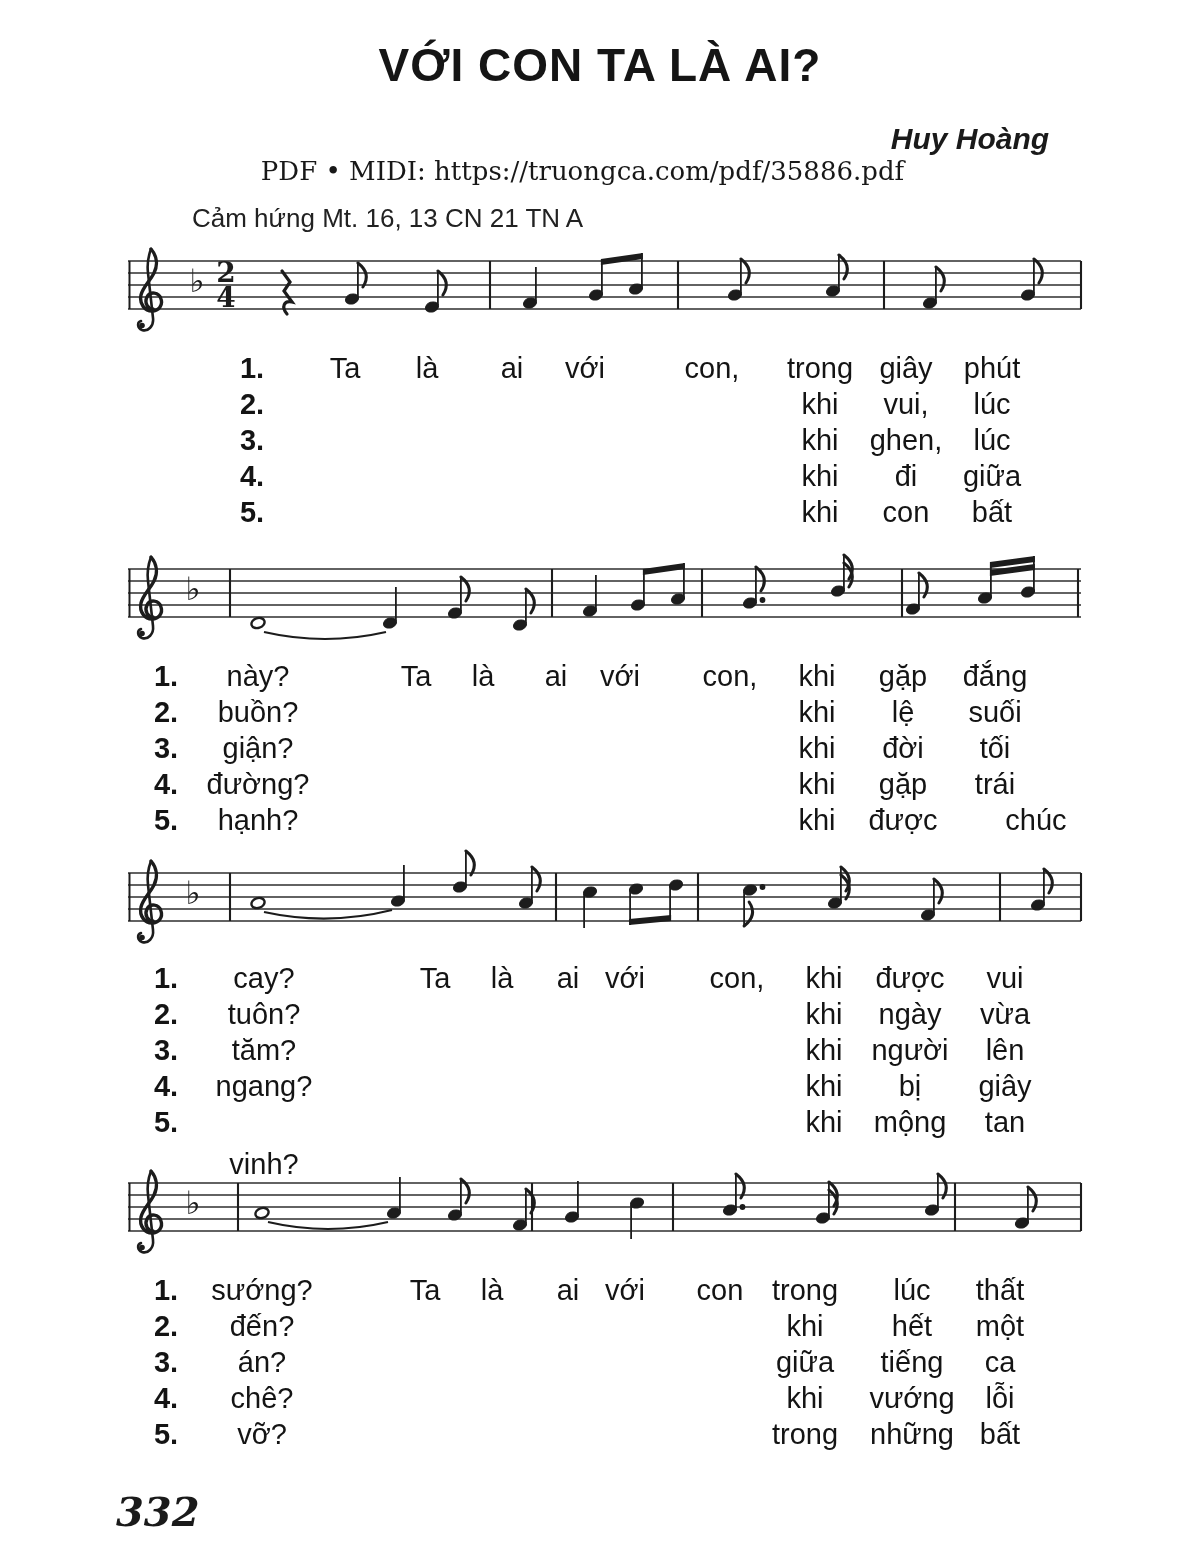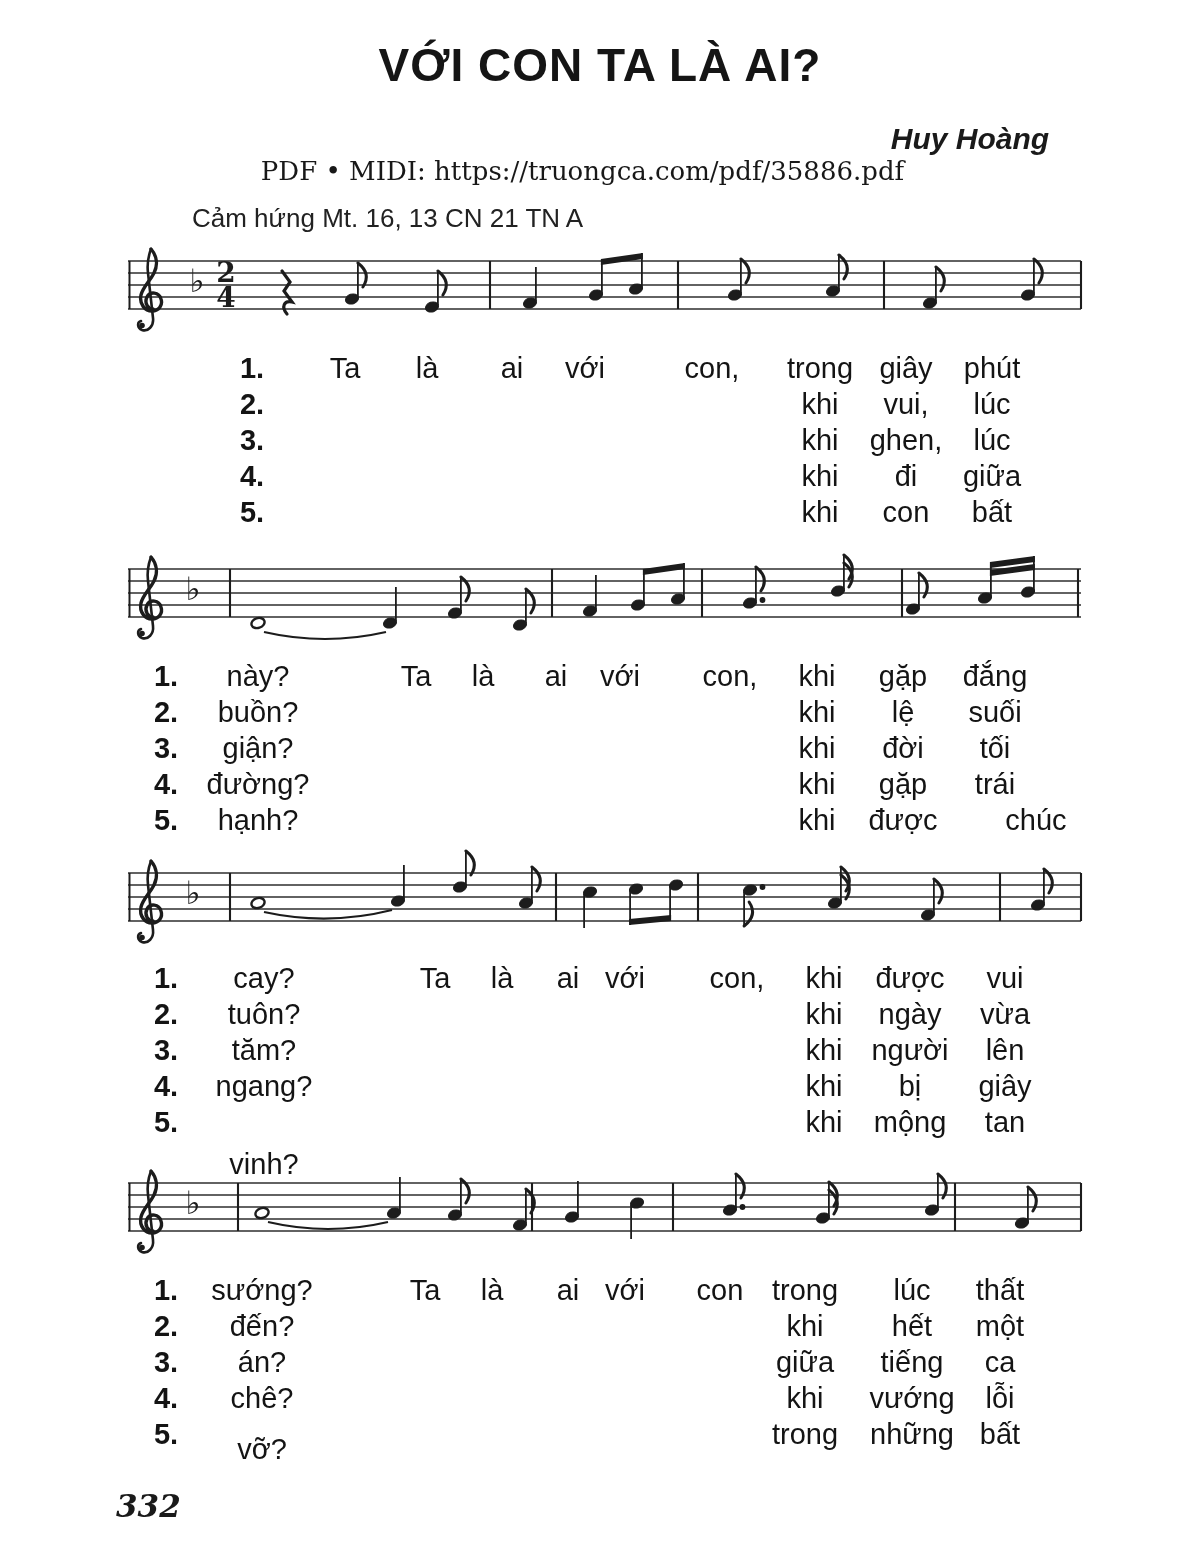--- a/index.html
+++ b/index.html
@@ -8,21 +8,21 @@
   .abs{position:absolute;}
   .page-title{left:0;top:38px;width:1200px;text-align:center;
       font-size:46px;font-weight:bold;letter-spacing:1px;color:#151515;
       font-family:"Liberation Sans",sans-serif;}
   .author{left:860px;top:122px;width:220px;text-align:center;
       font-size:30px;font-weight:bold;font-style:italic;color:#1a1a1a;}
   .links-line{left:0;top:156px;width:1165px;text-align:center;
       font-family:"DejaVu Serif",serif;font-size:26px;color:#181818;}
   .inspiration{left:192px;top:203px;font-size:26px;color:#222;}
   .page-number{left:116px;top:1488px;font-family:"DejaVu Serif",serif;
-      font-style:italic;font-weight:bold;font-size:31px;color:#1a1a1a;}
+      font-style:italic;font-weight:bold;font-size:40px;color:#1a1a1a;}
   .staff-svg{position:absolute;left:115px;width:970px;height:142px;}
   .lyric-block{position:absolute;left:0;top:0;width:1200px;height:0;}
   .lyric-word,.verse-number{position:absolute;transform:translate(-50%,-50%);
       white-space:nowrap;font-size:29px;color:#141414;}
   .verse-number{font-weight:bold;}
 </style>
 </head>
 <body>
 
 <div class="abs page-title">VỚI CON TA LÀ AI?</div>
@@ -338,19 +338,19 @@
     <span class="lyric-word" style="left: 262px; top: 1362px;">án?</span>
     <span class="lyric-word" style="left: 805px; top: 1362px;">giữa</span>
     <span class="lyric-word" style="left: 912px; top: 1362px;">tiếng</span>
     <span class="lyric-word" style="left: 1000px; top: 1362px;">ca</span>
     <span class="verse-number" style="left: 166px; top: 1398px;">4.</span>
     <span class="lyric-word" style="left: 262px; top: 1398px;">chê?</span>
     <span class="lyric-word" style="left: 805px; top: 1398px;">khi</span>
     <span class="lyric-word" style="left: 912px; top: 1398px;">vướng</span>
     <span class="lyric-word" style="left: 1000px; top: 1398px;">lỗi</span>
     <span class="verse-number" style="left: 166px; top: 1434px;">5.</span>
-    <span class="lyric-word" style="left: 262px; top: 1434px; margin-top: 15px;">vỡ?</span>
+    <span class="lyric-word" style="left: 262px; top: 1434px;">vỡ?</span>
     <span class="lyric-word" style="left: 805px; top: 1434px;">trong</span>
     <span class="lyric-word" style="left: 912px; top: 1434px;">những</span>
     <span class="lyric-word" style="left: 1000px; top: 1434px;">bất</span>
   </div>
 
 <div class="abs page-number">332</div>
 
 </body></html>

